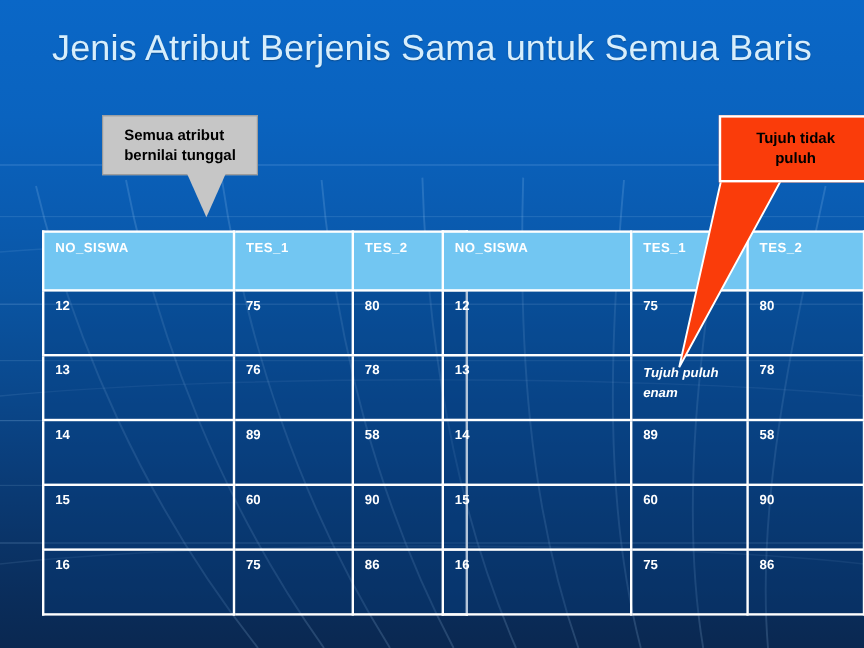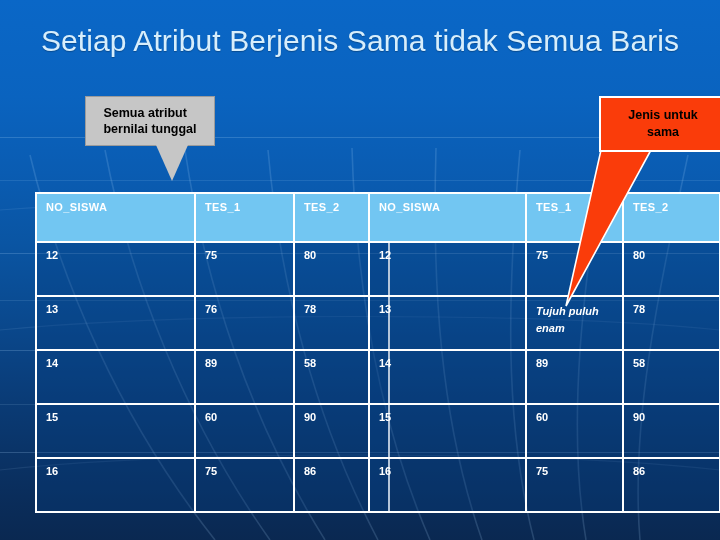--- a/index.html
+++ b/index.html
@@ -133,38 +133,38 @@
       <path d="M 604 152 C 584 285, 566 420, 586 540"></path>
       <path d="M 688 155 C 660 285, 630 420, 640 540"></path>
     </g>
     <g fill="none" stroke="rgba(180,220,255,.10)" stroke-width="1.2">
       <path d="M 0 210 C 180 196, 540 196, 720 210"></path>
       <path d="M 0 330 C 180 312, 540 312, 720 330"></path>
       <path d="M 0 470 C 180 450, 540 450, 720 470"></path>
     </g>
   </svg>
 
-  <div id="title">Setiap Atribut Berjenis Sama tidak Semua Baris</div>
+  <div id="title">Jenis Atribut Berjenis Sama untuk Semua Baris</div>
 
   <div id="callout-gray">
     <div>
       <span>Semua atribut</span><br>
       <span>bernilai tunggal</span>
     </div>
   </div>
   <div id="callout-gray-tail"></div>
 
   <svg id="callout-red-tail" viewBox="0 0 720 540">
     <polygon points="601,150 651,150 566,306" fill="#fa3c0a" stroke="#ffffff" stroke-width="1.6"></polygon>
   </svg>
 
   <div id="callout-red">
     <div>
-      <span>Jenis untuk</span><br>
-      <span>sama</span>
+      <span>Tujuh tidak</span><br>
+      <span>puluh</span>
     </div>
   </div>
 
   <table class="tbl" id="tbl-left">
     <thead>
       <tr>
         <th class="c1">NO_SISWA</th>
         <th class="c2">TES_1</th>
         <th class="c3">TES_2</th>
       </tr>

